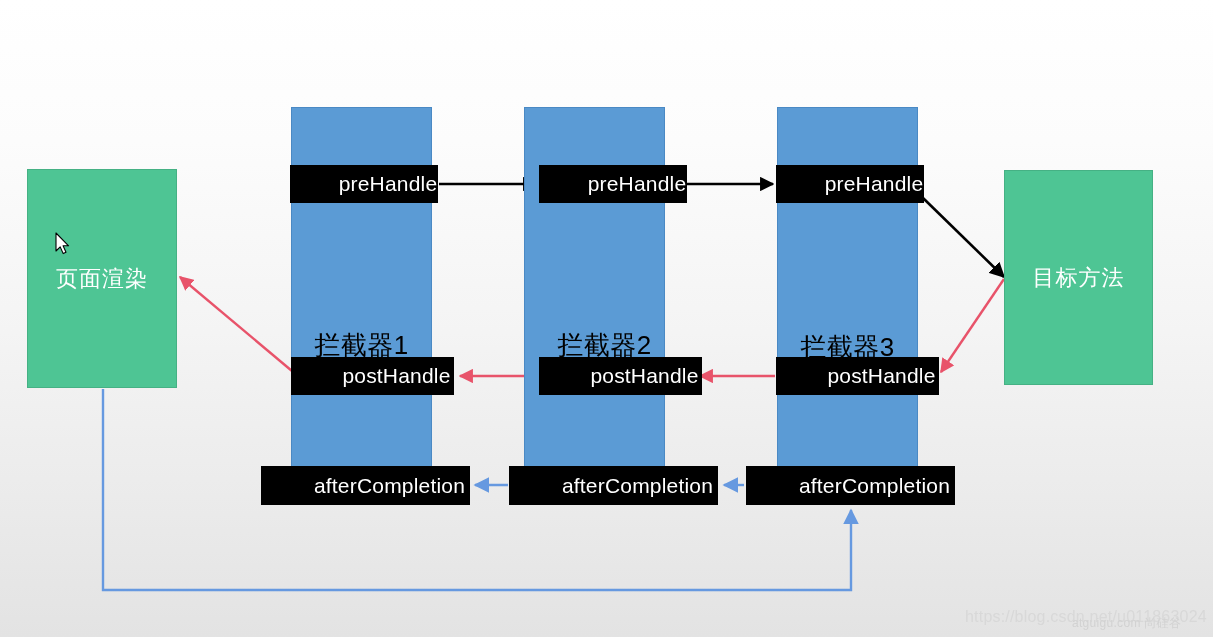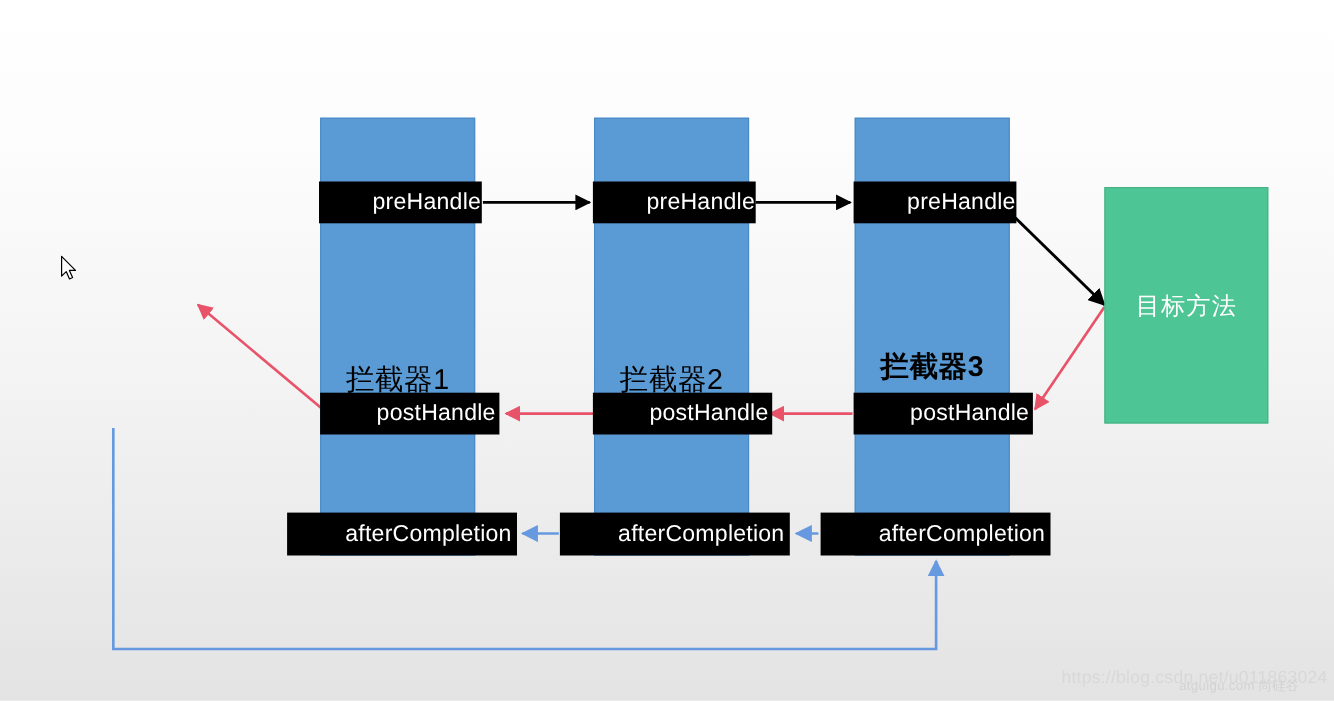--- a/index.html
+++ b/index.html
@@ -139,28 +139,31 @@
 
     <line x1="744" y1="485" x2="724" y2="485" stroke="#6699e0" stroke-width="2.4" marker-end="url(#arrow-blue)"></line>
 
     <line x1="508" y1="485" x2="475" y2="485" stroke="#6699e0" stroke-width="2.4" marker-end="url(#arrow-blue)"></line>
   </svg>
 
   <div class="column" style="left:291px; top:107px; width:141px; height:398px;">
     <div class="column-label" style="top:188px;">拦截器1</div>
   </div>
 
-  <div class="column" style="left:540px; top:107px; width:141px; height:398px;">
+  <div class="column" style="left:524px; top:107px; width:141px; height:398px;padding-left:10px;">
     <div class="column-label" style="top:188px;">拦截器2</div>
   </div>
 
   <div class="column" style="left:777px; top:107px; width:141px; height:398px;">
-    <div class="column-label" style="top:176px;font-weight:bold;">拦截器3</div>
+    <div class="column-label" style="top:190px;">拦截器3</div>
   </div>
 
+  <div class="green-box" style="left:27px; top:169px; width:150px; height:219px;">
+    <span>页面渲染</span>
+  </div>
 
   <div class="green-box" style="left:1004px; top:170px; width:149px; height:215px;justify-content:center;">
     <span>目标方法</span>
   </div>
 
   <div class="bar" style="left:290px; top:165px; width:148px; height:38px;">preHandle</div>
 
   <div class="bar" style="left:539px; top:165px; width:148px; height:38px;">preHandle</div>
 
   <div class="bar" style="left:776px; top:165px; width:148px; height:38px;">preHandle</div>

